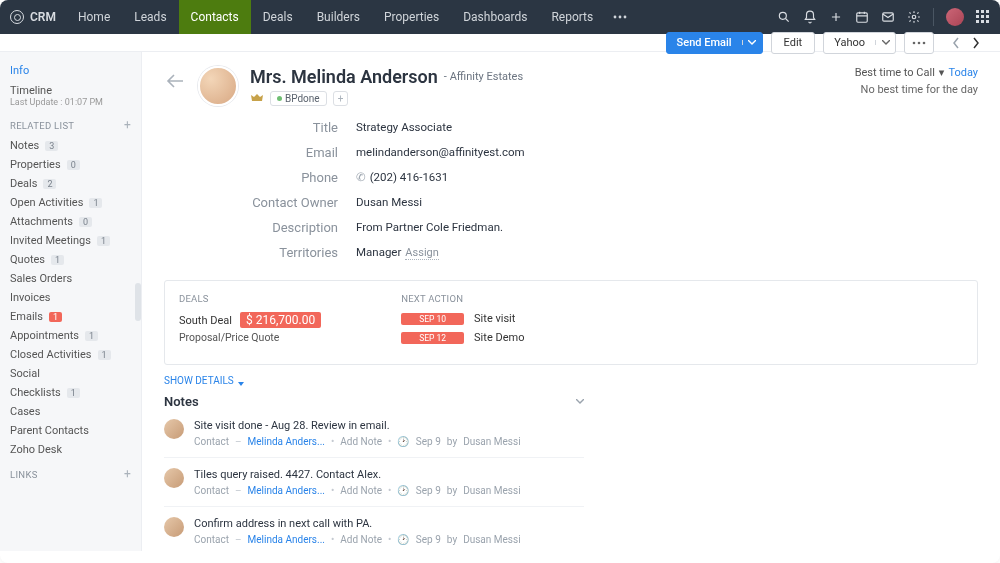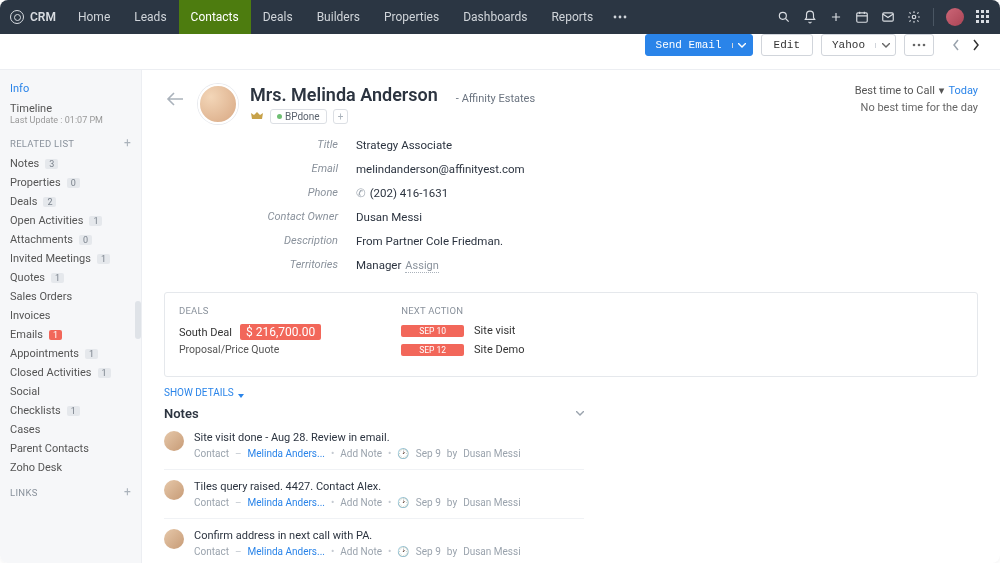--- a/index.html
+++ b/index.html
@@ -39,28 +39,28 @@
   .nav-more { padding:0 8px; display:flex; align-items:center; color:#d0d5da; cursor:pointer;}
   .nav-spacer { flex:1; }
   .nav-icons { display:flex; gap:12px; align-items:center; }
   .nav-ico { width:14px; height:14px; display:flex; align-items:center; justify-content:center; color:#d9dde2; cursor:pointer;}
   .avatar-sm { width:18px;height:18px;border-radius:50%; background:linear-gradient(135deg,#c67,#a45);}
   .waffle { width:14px; height:14px; display:grid; grid-template-columns:repeat(3,3px); grid-template-rows:repeat(3,3px); gap:2px;}
   .waffle span{ background:#d9dde2;}
 
   
   .actionbar {
-    height:36px;
+    height:18px;
     display:flex;
+    align-items:center;
     justify-content:flex-end;
     gap:8px;
     padding: 0 14px;
     border-bottom:1px solid #eceef2;
     background:#fff;
-    font-family:Liberation Mono, monospace;
   }
   .btn {
     height:22px;
     padding:0 12px;
     border:1px solid #d1d5db;
     border-radius:3px;
     background:#fff;
     font-size:11px;
     display:flex; align-items:center;
     cursor:pointer;
@@ -91,32 +91,32 @@
   .side-head .plus { color:#aab2bb; font-size:12px; cursor:pointer;}
   .side-list .row { display:flex; align-items:center; gap:6px; padding:3px 0; font-size:11px; color:#555; cursor:pointer;}
   .count-badge { background:#e5e8ec; color:#7a828c; font-size:9px; padding:0 4px; border-radius:2px; min-width:10px; text-align:center;}
   .count-badge.red { background:#f2675a; color:#fff;}
   .drag-handle { position:absolute; right:0; top:50%; transform:translateY(-50%); width:6px; height:38px; background:#dfe3e8; border-radius:3px;}
 
   .main { flex:1; padding:14px 22px; overflow:hidden;}
   .header-row { display:flex; gap:12px; align-items:flex-start;}
   .back-arrow { width:22px; height:22px; margin-top:4px; display:flex; align-items:center; justify-content:center; color:#aab2bb; cursor:pointer;}
   .profile-pic { width:40px; height:40px; border-radius:50%; background:radial-gradient(circle at 30% 30%, #f3d6b8, #d8a883); border:2px solid #fff; box-shadow:0 0 0 1px #e8eaee;}
-  .name-row { display:flex; align-items:flex-end; gap:18px;}
+  .name-row { display:flex; align-items:center; gap:6px;}
   .name { font-size:18px; font-weight:600; color:#2c3440;}
   .company { font-size:11px; color:#6b7480;}
   .chips-row { display:flex; gap:6px; margin-top:4px;}
   .crown { width:14px;height:14px; display:flex; align-items:center; justify-content:center; color:#c7a24a;}
   .chip { border:1px solid #dcdfe4; border-radius:3px; font-size:10px; padding:1px 6px; display:flex; align-items:center; gap:3px; color:#5a626d;}
   .chip .dot{ width:5px;height:5px;border-radius:50%; background:#6fbf73;}
   .chip.add { padding:1px 4px; color:#aab2bb; cursor:pointer;}
 
   .details { margin-left:78px; margin-top:14px; display:flex; gap:40px;}
   .kv { display:grid; grid-template-columns: 96px auto; row-gap:10px; column-gap:18px;}
-  .kv .k { text-align:right; color:#8a929c; font-size:11px;font-style:italic;}
+  .kv .k { text-align:right; color:#8a929c; font-size:13px;}
   .kv .v { font-size:11.5px; color:#2c3440;}
   .phone-ico { color:#9aa3ad; margin-right:4px;}
   .assign-link { color:#8a929c; border-bottom:1px dotted #aab2bb; margin-left:4px; font-size:11px; cursor:pointer;}
 
   .best-time { font-size:11px; text-align:right; min-width:180px;}
   .best-time .hdr { color:#555; display:flex; gap:4px; align-items:center; justify-content:flex-end;}
   .best-time .today { color:#2a84e9; cursor:pointer;}
   .best-time .sub { color:#666; margin-top:4px;}
 
   

